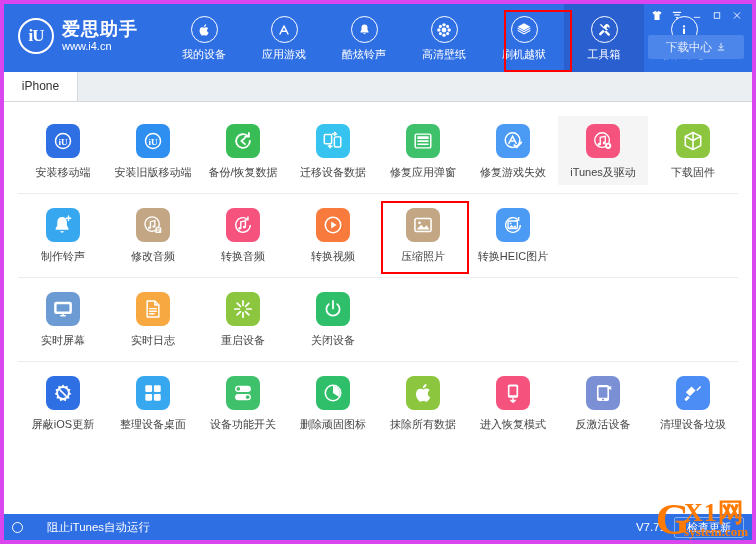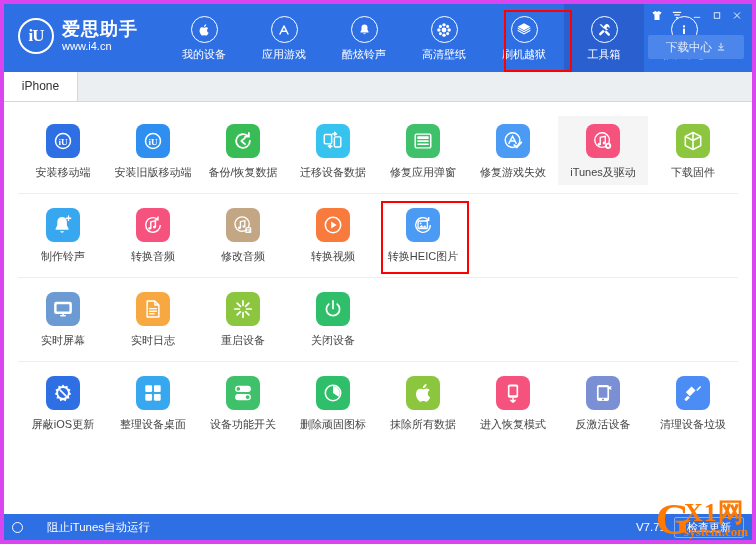--- a/index.html
+++ b/index.html
@@ -440,56 +440,66 @@
           <svg width="22" height="22" viewBox="0 0 24 24" fill="#fff">
             <path d="M11 3.2a5.2 5.2 0 0 0-5.2 5.2v4L4 15.8v1.4h14v-1.4l-1.8-3.4v-4A5.2 5.2 0 0 0 11 3.2z"></path>
             <path d="M8.8 18.8a2.3 2.3 0 0 0 4.4 0z"></path>
             <path d="M18 2.2 V7 M15.6 4.6 H20.4" stroke="#fff" stroke-width="1.5" stroke-linecap="round"></path>
           </svg>
         </div>
         <div class="tool-label">制作铃声</div>
       </div>
 
       <div class="tool">
-        <div class="tool-ico" style="background:#f5527e;">
-          <svg width="22" height="22" viewBox="0 0 24 24" fill="none" stroke="#fff" stroke-width="1.6">
-            <path d="M20 12a8 8 0 1 1-3.3-6.5"></path>
-            <path d="M17.4 2.8 V6.4 H13.8"></path>
-            <path d="M9.6 15.5 V8.6 L14.6 7.5 V14.2" stroke-linecap="round"></path>
-            <circle cx="8.4" cy="15.6" r="1.5" fill="#fff" stroke="none"></circle>
-            <circle cx="13.4" cy="14.3" r="1.5" fill="#fff" stroke="none"></circle>
-          </svg>
-        </div>
-        <div class="tool-label">转换音频</div>
-      </div>
-
-      <div class="tool">
         <div class="tool-ico" style="background:#c3a683;">
           <svg width="22" height="22" viewBox="0 0 24 24" fill="none" stroke="#fff" stroke-width="1.5">
             <circle cx="11" cy="11" r="7.8"></circle>
             <path d="M9.2 15 V8.4 L14 7.3 V13.6" stroke-linecap="round"></path>
             <circle cx="8" cy="15.1" r="1.4" fill="#fff" stroke="none"></circle>
             <circle cx="12.8" cy="13.7" r="1.4" fill="#fff" stroke="none"></circle>
             <rect x="14.6" y="14.4" width="6.4" height="6.4" rx="1" fill="#fff" stroke="none"></rect>
             <path d="M16.2 16 H19.4 M16.2 17.6 H19.4 M16.2 19.2 H18.2" stroke="#c3a683" stroke-width="0.9"></path>
           </svg>
         </div>
         <div class="tool-label">修改音频</div>
       </div>
 
       <div class="tool">
+        <div class="tool-ico" style="background:#f5527e;">
+          <svg width="22" height="22" viewBox="0 0 24 24" fill="none" stroke="#fff" stroke-width="1.6">
+            <path d="M20 12a8 8 0 1 1-3.3-6.5"></path>
+            <path d="M17.4 2.8 V6.4 H13.8"></path>
+            <path d="M9.6 15.5 V8.6 L14.6 7.5 V14.2" stroke-linecap="round"></path>
+            <circle cx="8.4" cy="15.6" r="1.5" fill="#fff" stroke="none"></circle>
+            <circle cx="13.4" cy="14.3" r="1.5" fill="#fff" stroke="none"></circle>
+          </svg>
+        </div>
+        <div class="tool-label">转换音频</div>
+      </div>
+
+      <div class="tool">
         <div class="tool-ico" style="background:#f87a3c;">
           <svg width="22" height="22" viewBox="0 0 24 24" fill="none" stroke="#fff" stroke-width="1.7">
             <circle cx="12" cy="12" r="8.4"></circle>
             <path d="M10 8.3 L16 12 L10 15.7 Z" fill="#fff" stroke="none"></path>
           </svg>
         </div>
         <div class="tool-label">转换视频</div>
       </div>
 
+      <div class="tool">
+        <div class="tool-ico" style="background:#c3a683;">
+          <svg width="22" height="22" viewBox="0 0 24 24">
+            <rect x="3.2" y="5" width="17.6" height="14" rx="1.6" fill="none" stroke="#fff" stroke-width="1.7"></rect>
+            <circle cx="8.2" cy="9.6" r="1.5" fill="#fff"></circle>
+            <path d="M5 17 L10 11.6 L13.2 15 L16 12.2 L19 17 Z" fill="#fff"></path>
+          </svg>
+        </div>
+        <div class="tool-label">压缩照片</div>
+      </div>
 
       <div class="tool">
         <div class="tool-ico" style="background:#4b9bf5;">
           <svg width="22" height="22" viewBox="0 0 24 24" fill="none" stroke="#fff" stroke-width="1.5">
             <path d="M20 12a8 8 0 1 1-2.6-5.9"></path>
             <path d="M18.2 3.4 V7 H14.6"></path>
             <rect x="6.6" y="7.6" width="10.2" height="8.4" rx="1.2"></rect>
             <circle cx="9.4" cy="10.3" r="1" fill="#fff" stroke="none"></circle>
             <path d="M7.4 15 L10.4 11.9 L12.4 14 L14.2 12.2 L16.2 15 Z" fill="#fff" stroke="none"></path>
           </svg>

